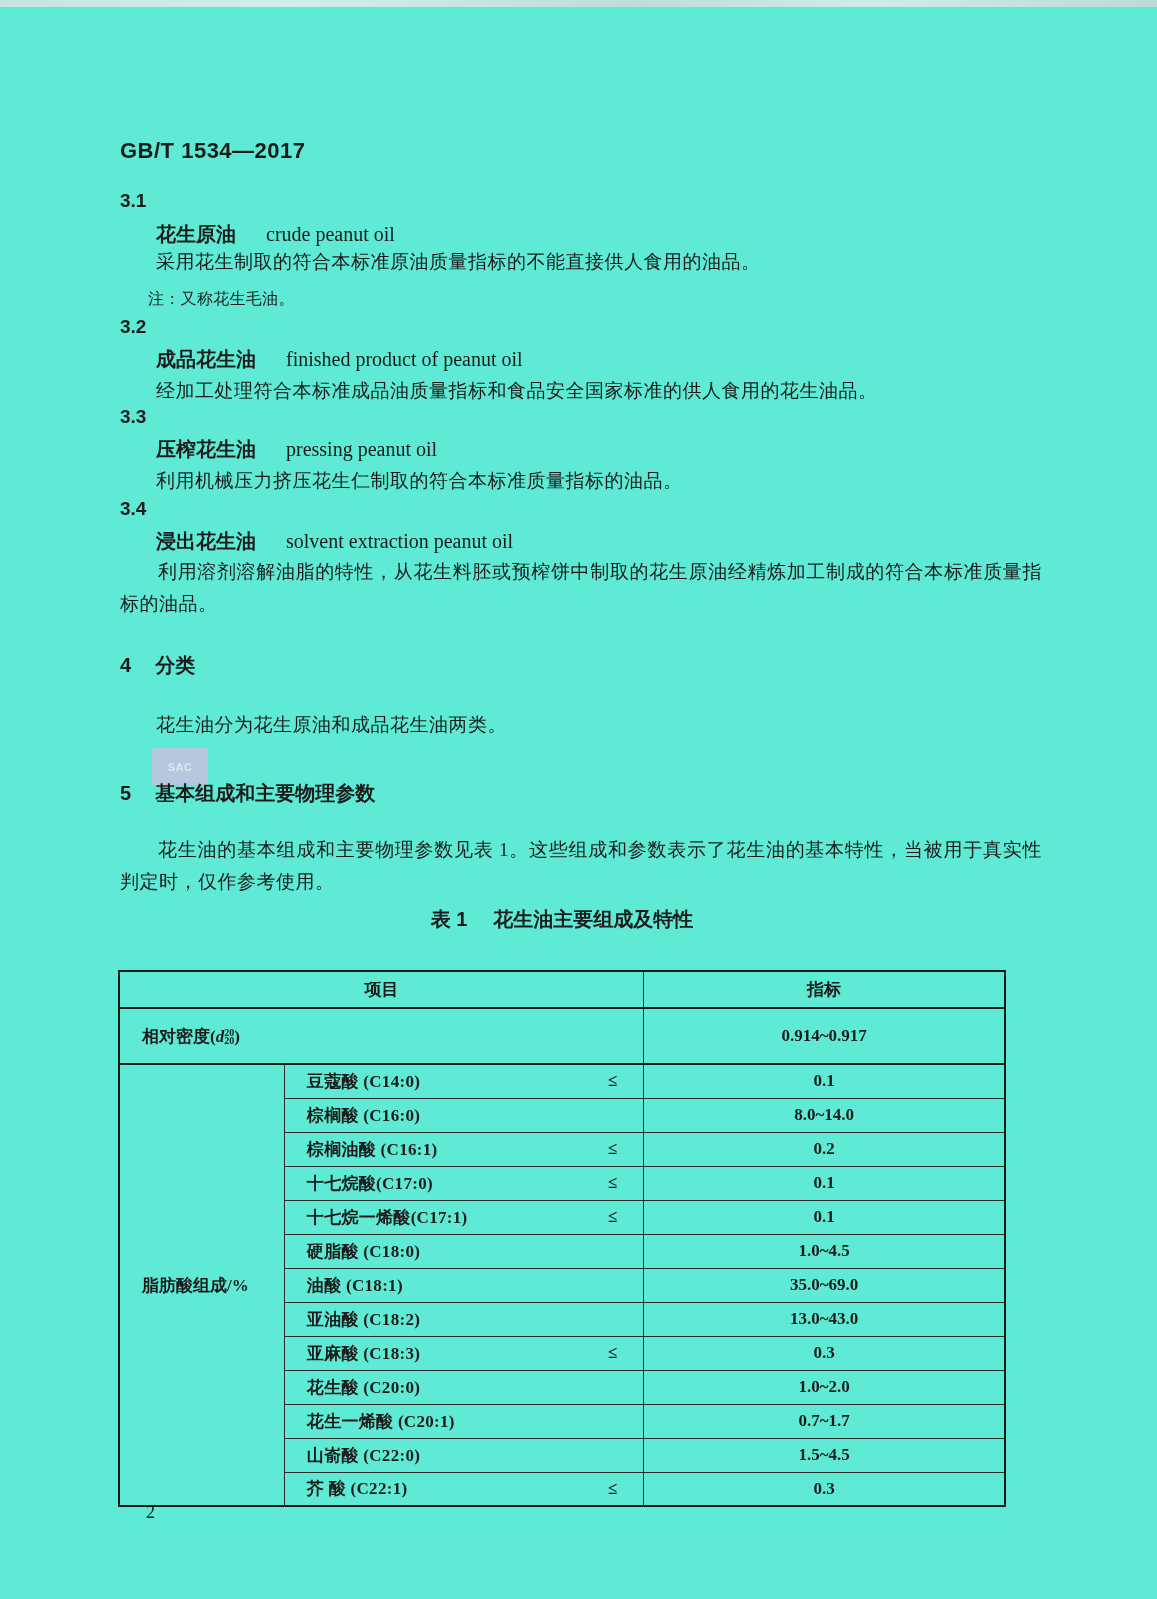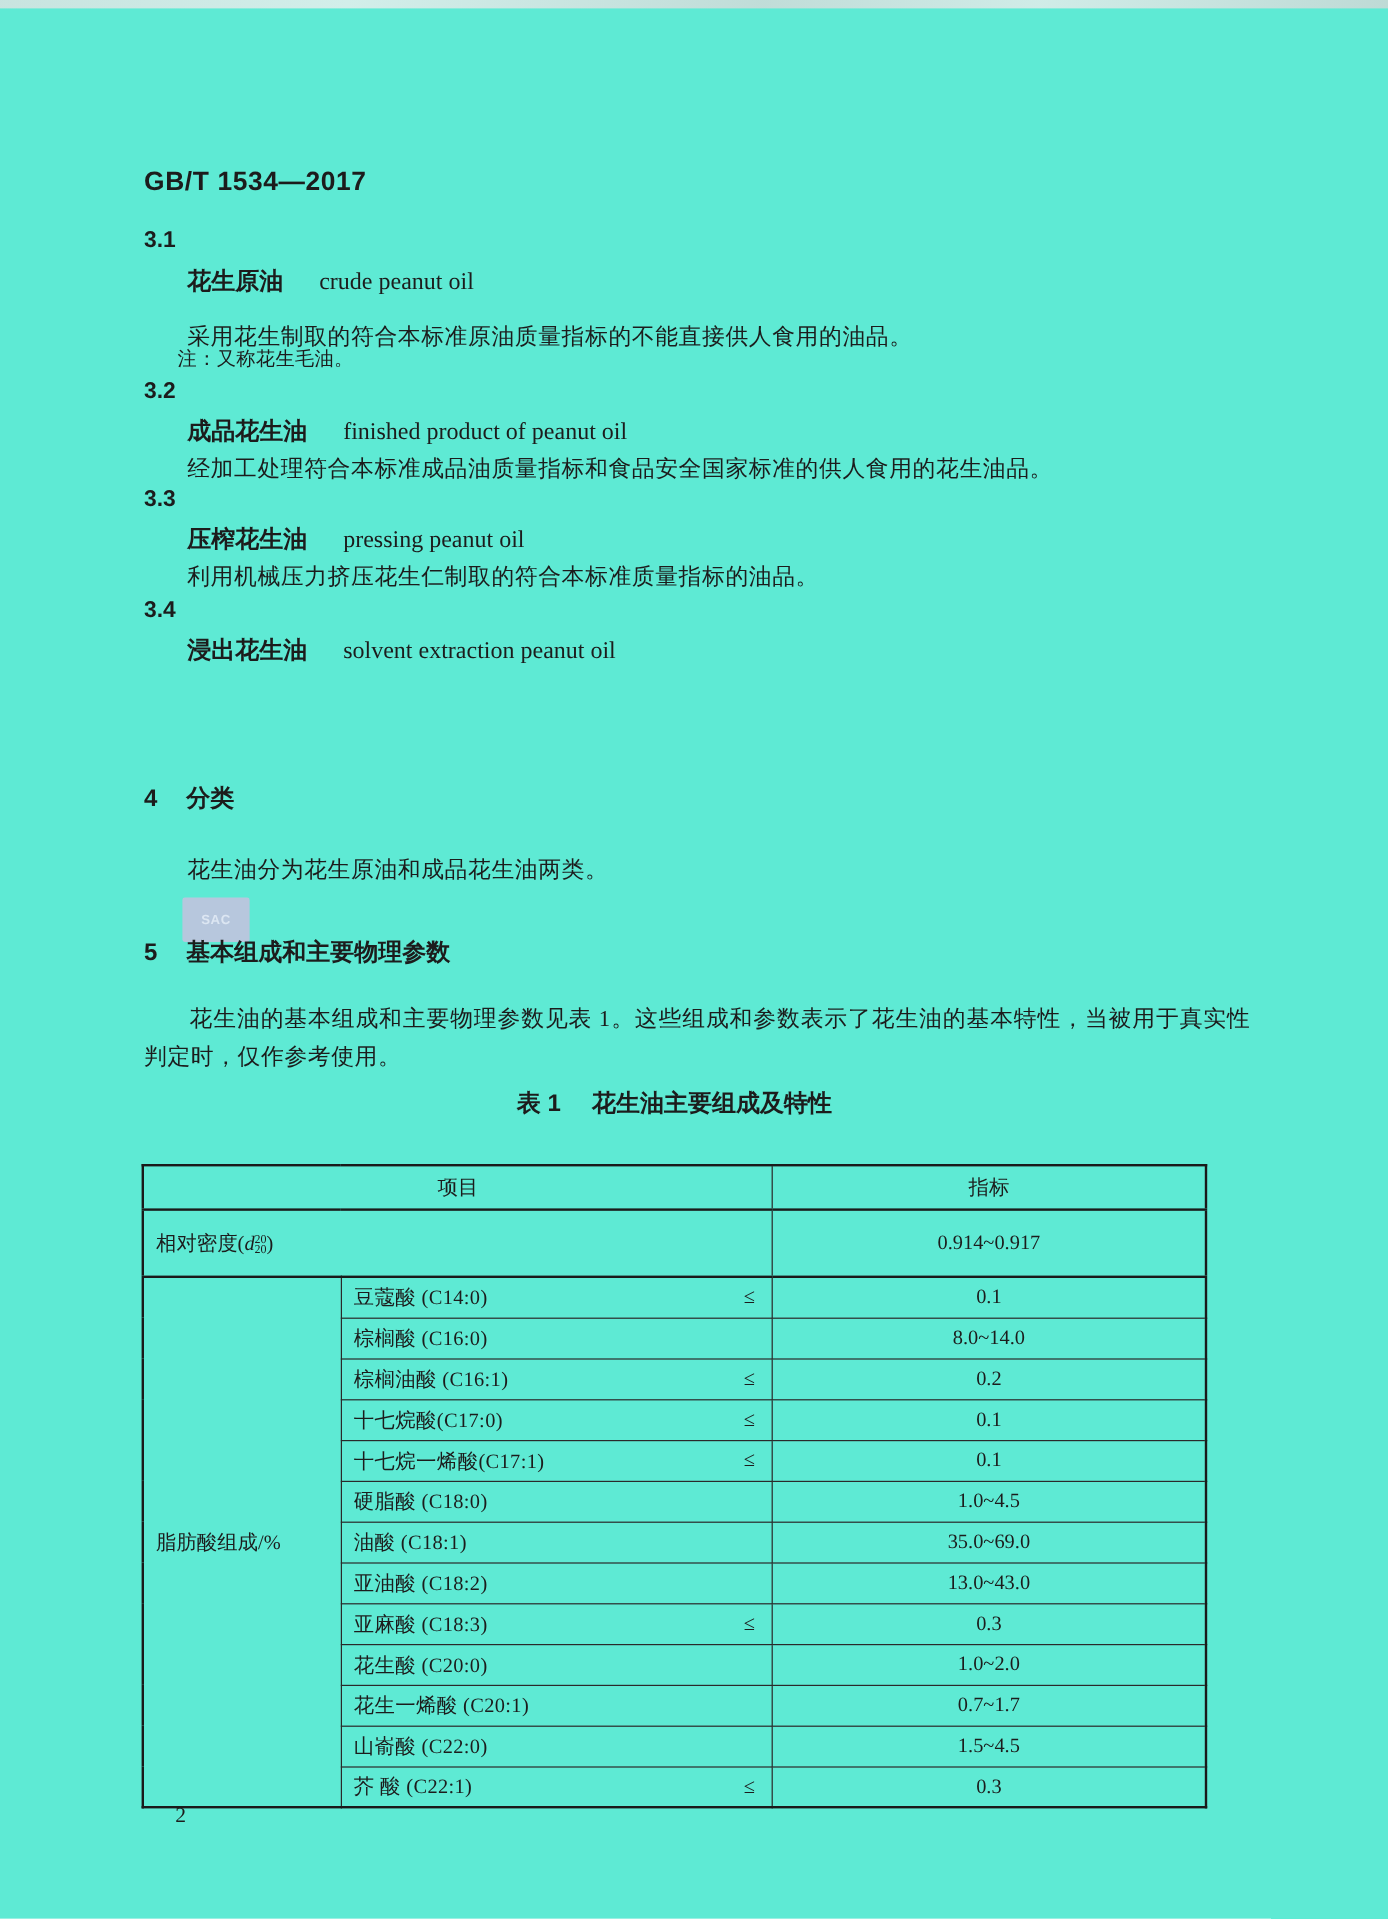--- a/index.html
+++ b/index.html
@@ -62,22 +62,22 @@
     font-weight:bold; font-size:20px;
   }
   .table-caption .cap-label { margin-right:26px; }
   table.spec {
     position:absolute; top:970px; left:118px;
     width:888px; border-collapse:collapse;
     font-size:17px;
   }
   table.spec th, table.spec td {
     border:1px solid #2a2a2a;
-    padding:0 10px;
-    font-weight:normal;
+    padding:0 22px;
+    font-weight:bold;
   }
   table.spec { border:2px solid #1a1a1a; }
   tr.head-row th { height:37px; text-align:center; border-bottom:2px solid #1a1a1a; }
   tr.density-row td { height:56px; border-bottom:2px solid #1a1a1a; }
   td.val-cell { text-align:center; width:354px; }
   td.group-cell { width:162px; vertical-align:middle; padding-left:12px; }
   td.acid-cell { width:352px; }
   tr.acid-row td { height:34px; }
   .acid-inner { display:flex; justify-content:space-between; align-items:center; }
   .acid-name { letter-spacing:.3px; }
@@ -98,39 +98,40 @@
 
 <div class="page">
   <div class="scan-edge"></div>
 
   <div class="doc-code">GB/T 1534—2017</div>
 
   <div class="clause-num" style="top:190px">3.1</div>
   <div class="term-line" style="top:221px">
     <span class="term-zh">花生原油</span><span class="term-en">crude peanut oil</span>
   </div>
-  <div class="def-line" style="top:268px">采用花生制取的符合本标准原油质量指标的不能直接供人食用的油品。</div>
+  <div class="def-line" style="top:249px">采用花生制取的符合本标准原油质量指标的不能直接供人食用的油品。</div>
   <div class="note-line" style="top:289px">注：又称花生毛油。</div>
 
   <div class="clause-num" style="top:316px">3.2</div>
   <div class="term-line" style="top:346px">
     <span class="term-zh">成品花生油</span><span class="term-en">finished product of peanut oil</span>
   </div>
   <div class="def-line" style="top:378px">经加工处理符合本标准成品油质量指标和食品安全国家标准的供人食用的花生油品。</div>
 
   <div class="clause-num" style="top:406px">3.3</div>
   <div class="term-line" style="top:436px">
     <span class="term-zh">压榨花生油</span><span class="term-en">pressing peanut oil</span>
   </div>
   <div class="def-line" style="top:468px">利用机械压力挤压花生仁制取的符合本标准质量指标的油品。</div>
 
   <div class="clause-num" style="top:498px">3.4</div>
   <div class="term-line" style="top:528px">
     <span class="term-zh">浸出花生油</span><span class="term-en">solvent extraction peanut oil</span>
   </div>
+  <div class="def-para" style="top:556px">利用溶剂溶解油脂的特性，从花生料胚或预榨饼中制取的花生原油经精炼加工制成的符合本标准质量指标的油品。</div>
 
   <div class="sec-heading" style="top:652px">
     <span class="sec-no">4</span><span>分类</span>
   </div>
   <div class="def-line" style="top:712px; left:156px">花生油分为花生原油和成品花生油两类。</div>
 
   <div class="watermark">SAC</div>
 
   <div class="sec-heading" style="top:780px">
     <span class="sec-no">5</span><span>基本组成和主要物理参数</span>

